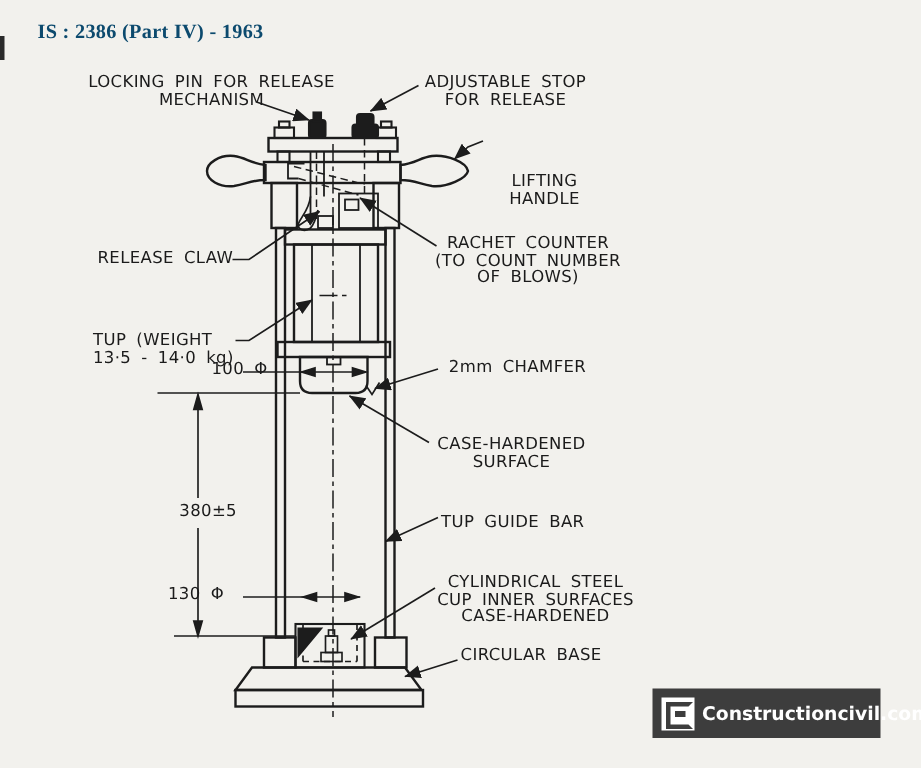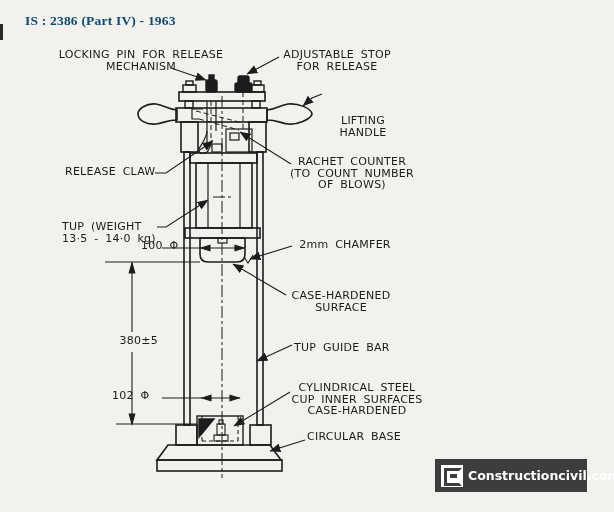--- a/index.html
+++ b/index.html
@@ -172,21 +172,21 @@
 OF BLOWS)</div>
       <div class="dlabel" style="left: 50px; top: 166px; width: 106px; text-align: left; margin-left: 15px;">RELEASE CLAW</div>
       <div class="dlabel" style="left: 62px; top: 221px; width: 102px; text-align: left;">TUP (WEIGHT
 13·5 - 14·0 kg)</div>
       <div class="dlabel" style="left: 112px; top: 240px; width: 50px; text-align: left; margin-left: 29px;">100 Φ</div>
       <div class="dlabel" style="left: 294px; top: 239px; width: 102px; text-align: center;">2mm CHAMFER</div>
       <div class="dlabel" style="left: 285px; top: 290px; width: 112px; text-align: center;">CASE-HARDENED
 SURFACE</div>
       <div class="dlabel" style="left: 114px; top: 335px; width: 44px; text-align: right;">380±5</div>
       <div class="dlabel" style="left: 294px; top: 342px; width: 112px; text-align: left;">TUP GUIDE BAR</div>
-      <div class="dlabel" style="left: 112px; top: 390px; width: 50px; text-align: left;">102 Φ</div>
+      <div class="dlabel" style="left: 112px; top: 390px; width: 50px; text-align: left;">130 Φ</div>
       <div class="dlabel" style="left: 288px; top: 382px; width: 138px; text-align: center;">CYLINDRICAL STEEL
 CUP INNER SURFACES
 CASE-HARDENED</div>
       <div class="dlabel" style="left: 307px; top: 431px; width: 106px; text-align: left;">CIRCULAR BASE</div>
     </div>
 
   <div class="watermark" style="background:#3d3d3d;" title="Constructioncivil.com">
     <div class="wm-logo"></div>
     <div class="wm-text">Constructioncivil.com</div>
   </div>

